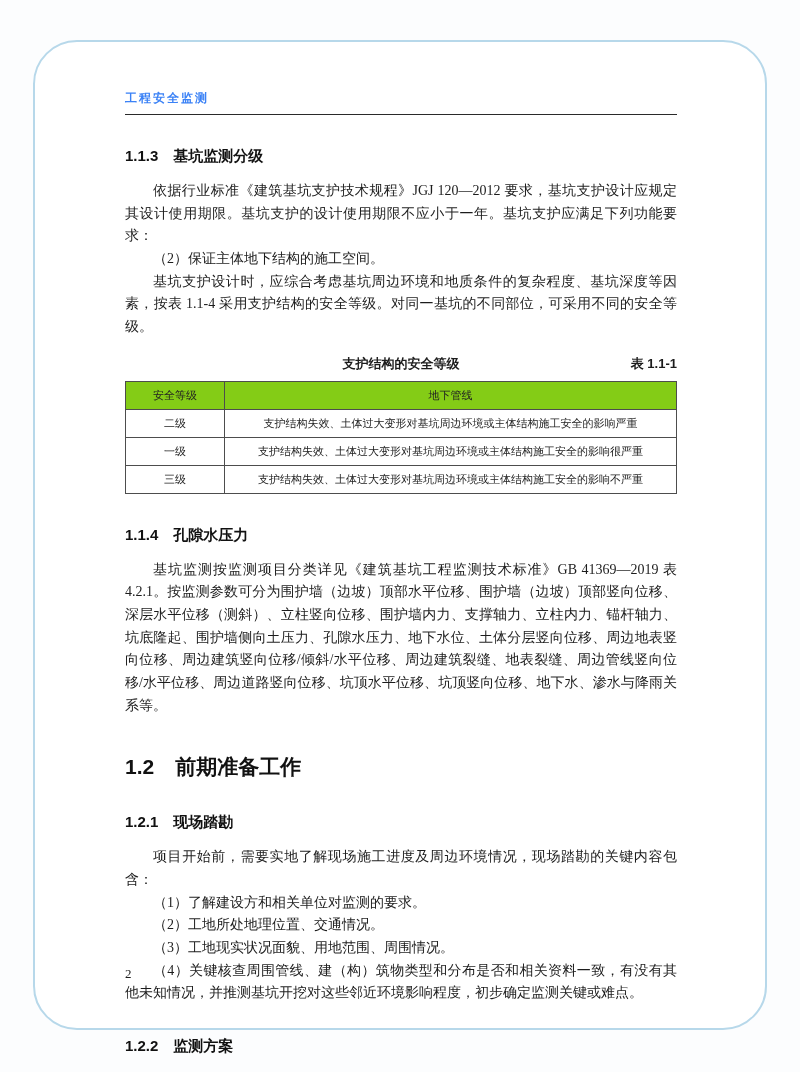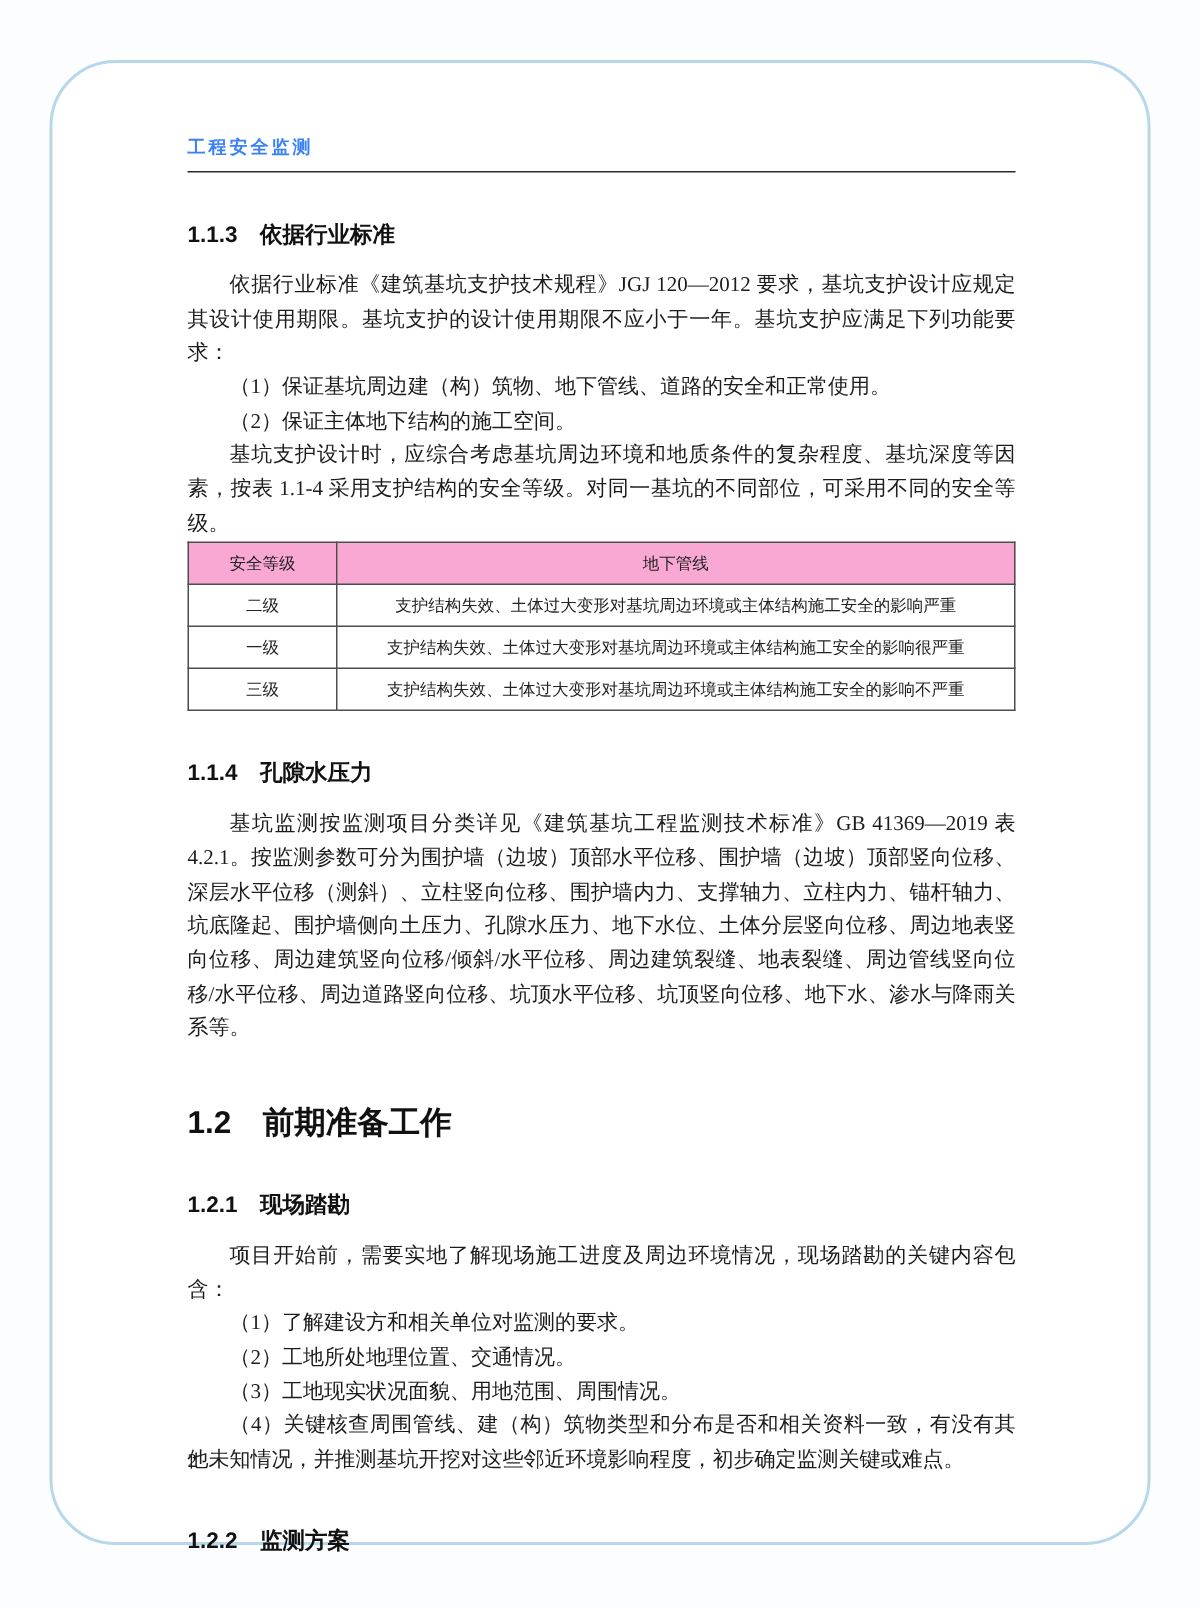--- a/index.html
+++ b/index.html
@@ -74,44 +74,47 @@
     table-layout:fixed;
   }
   table.safety th, table.safety td {
     border:1px solid #4d4d4d;
     padding:6px 6px;
     text-align:center;
     vertical-align:middle;
     font-weight:400;
     color:#222;
   }
-  table.safety thead th { background:#f9a8d4; }
+  table.safety thead th { background:#84cc16; }
   table.safety col.c-level { width:18%; }
   .page-number {
     position:absolute;
     left:125px; top:966px;
     font-size:13px;
     color:#1c1c1c;
   }
 </style>
 </head>
 <body>
 
 <div class="page-frame"></div>
 
 <div class="content">
 
   <div class="running-header">工程安全监测</div>
 
-  <h3 class="sec">1.1.3　依据行业标准</h3>
+  <h3 class="sec">1.1.3　基坑监测分级</h3>
   <p class="body">依据行业标准《建筑基坑支护技术规程》JGJ 120—2012 要求，基坑支护设计应规定其设计使用期限。基坑支护的设计使用期限不应小于一年。基坑支护应满足下列功能要求：</p>
-  <p class="body">（1）保证基坑周边建（构）筑物、地下管线、道路的安全和正常使用。</p>
   <p class="body">（2）保证主体地下结构的施工空间。</p>
   <p class="body">基坑支护设计时，应综合考虑基坑周边环境和地质条件的复杂程度、基坑深度等因素，按表 1.1-4 采用支护结构的安全等级。对同一基坑的不同部位，可采用不同的安全等级。</p>
 
+  <div class="tbl-caption">
+    <span>支护结构的安全等级</span>
+    <span class="tbl-label">表 1.1-1</span>
+  </div>
 
   <table class="safety">
     <colgroup>
         <col class="c-level">
         <col>
       </colgroup>
     <thead>
       <tr>
         <th>安全等级</th>
         <th>地下管线</th>

